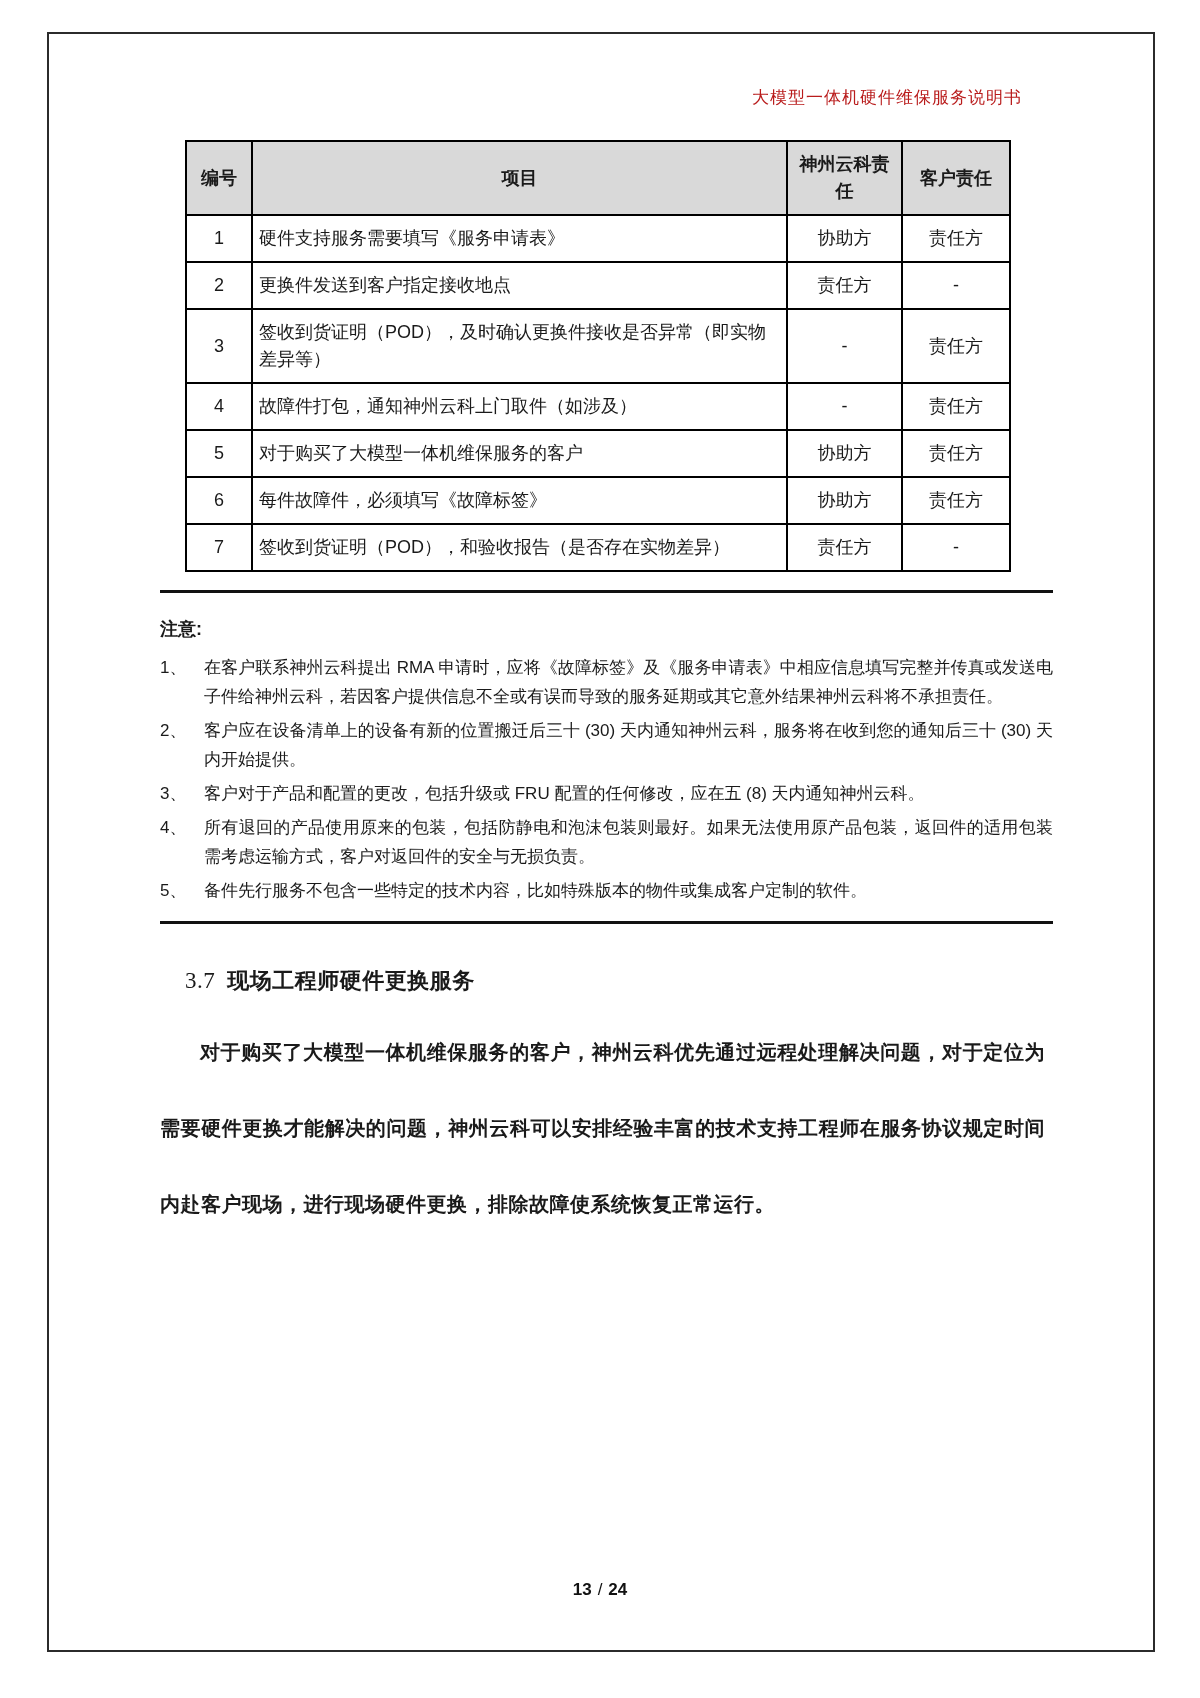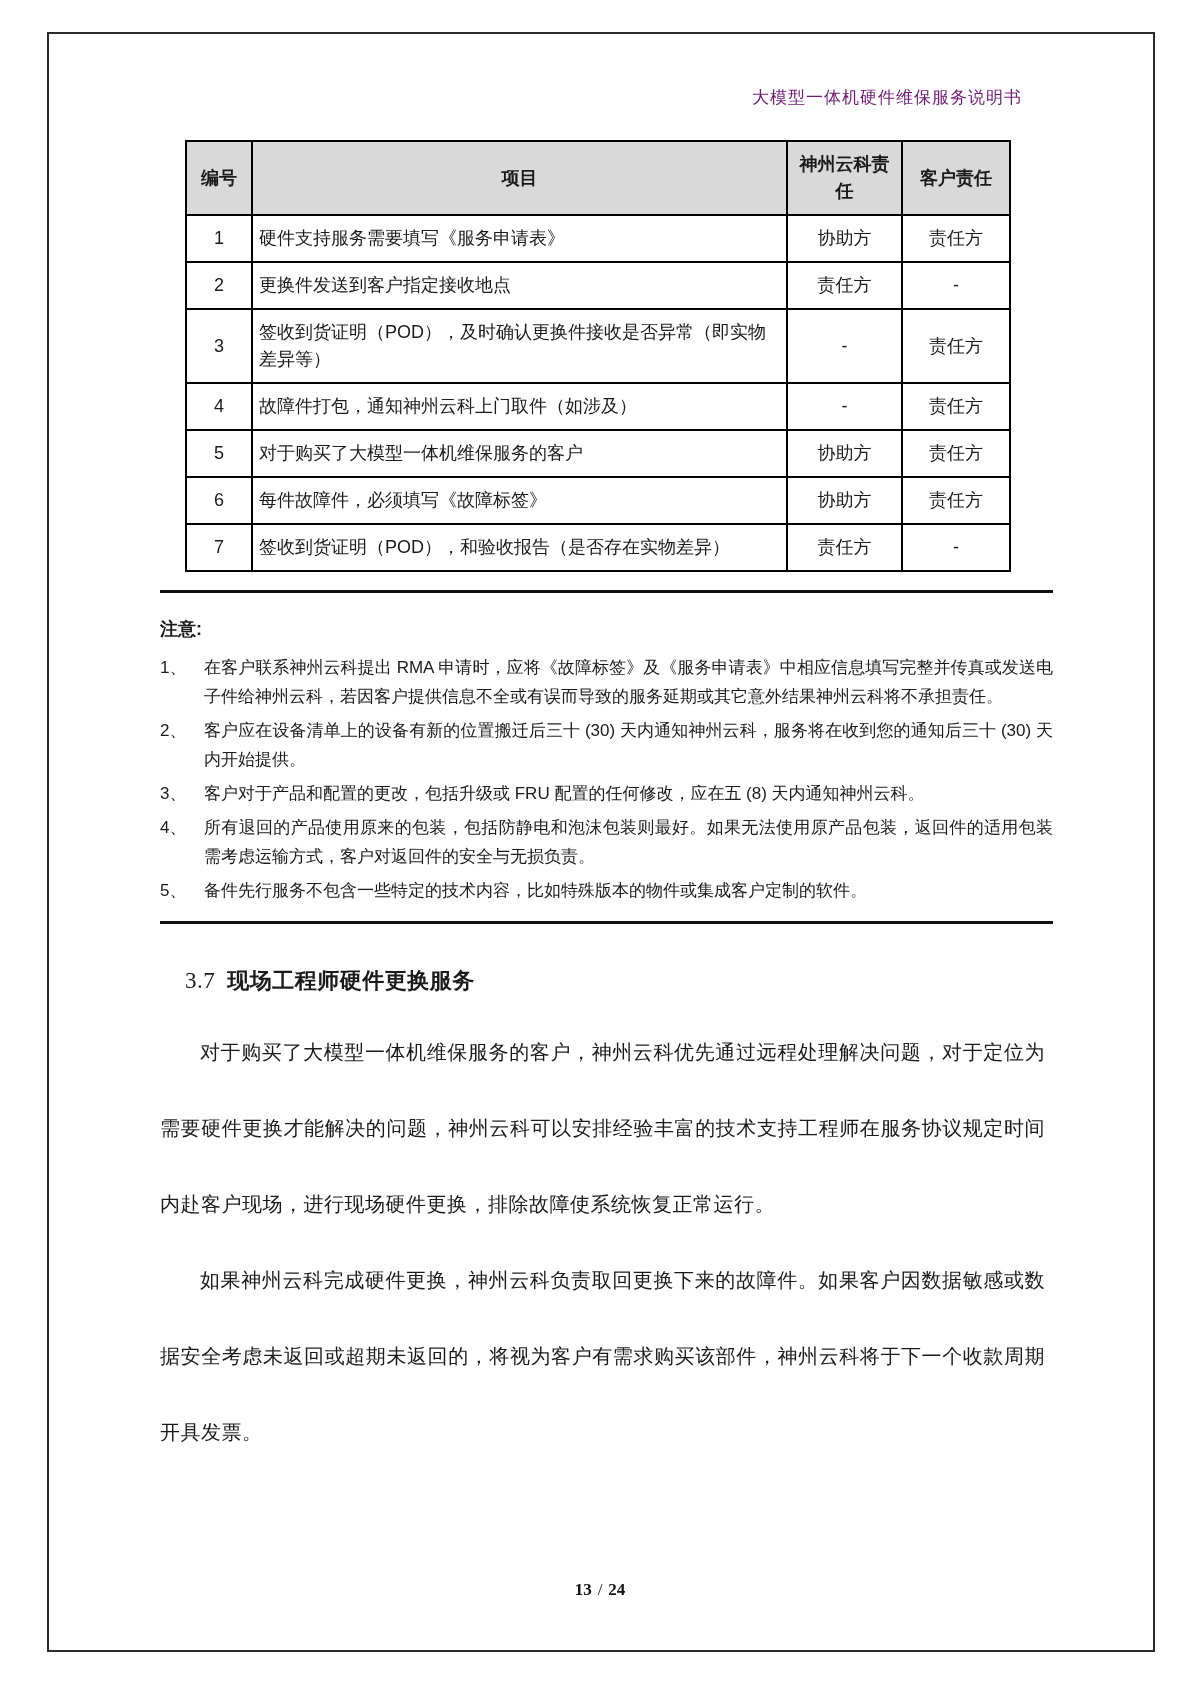--- a/index.html
+++ b/index.html
@@ -7,21 +7,21 @@
     width:1200px;height:1698px;position:relative;background:#ffffff;
     font-family:"Liberation Sans","DejaVu Sans",sans-serif;color:#1a1a1a;
     -webkit-font-smoothing:antialiased;
   }
   .border-box{
     position:absolute;left:47px;top:32px;width:1104px;height:1616px;
     border:2px solid #2b2b2b;pointer-events:none;
   }
   .header-title{
     position:absolute;top:86px;left:0;width:1022px;text-align:right;
-    font-family:"Liberation Serif","DejaVu Serif",serif;font-size:17px;color:#701a75;
+    font-family:"Liberation Serif","DejaVu Serif",serif;font-size:17px;color:#b91c1c;
     letter-spacing:1px;
   }
   .content{position:absolute;left:160px;top:140px;width:893px;}
   .intro{font-size:19px;margin:0 0 34px 45px;letter-spacing:0.5px;}
   table.resp{
     border-collapse:collapse;margin-left:25px;width:824px;table-layout:fixed;
   }
   table.resp th,table.resp td{
     border:2px solid #000;font-size:18px;vertical-align:middle;
     padding:9px 6px;text-align:center;line-height:27px;
@@ -35,26 +35,26 @@
   .note-no{width:44px;flex:none;}
   .note-text{flex:1;text-align:justify;}
   .rule2{margin-top:16px;}
   .section-heading{margin:42px 0 0 25px;font-size:22px;font-weight:bold;letter-spacing:0.5px;}
   .section-number{
     font-family:"Liberation Serif","DejaVu Serif",serif;font-weight:normal;
     font-size:23px;margin-right:12px;
   }
   .para{
     font-size:20px;line-height:76px;text-indent:2em;text-align:justify;
-    margin:18px 8px 0 0;letter-spacing:0.5px;
+    margin:18px 8px 0 0;letter-spacing:0.5px;font-weight:bold;
   }
   .para + .para{margin-top:0;}
   .footer{
     position:absolute;top:1580px;left:0;width:1200px;text-align:center;
-    font-family:Liberation Serif, serif;font-size:17px;color:#111;
+    font-family:Liberation Sans, sans-serif;font-size:17px;color:#111;
   }
   .footer .num{font-weight:bold;}
   .footer .sep{font-weight:normal;padding:0 6px;}
 </style>
 </head>
 <body>
 
 <div class="border-box"></div>
 
 <div class="header-title">大模型一体机硬件维保服务说明书</div>
@@ -162,19 +162,18 @@
       </div>
     </div>
 
   <hr class="rule rule2">
 
   <h2 class="section-heading">
     <span class="section-number">3.7</span><span>现场工程师硬件更换服务</span>
   </h2>
 
   <p class="para">对于购买了大模型一体机维保服务的客户，神州云科优先通过远程处理解决问题，对于定位为需要硬件更换才能解决的问题，神州云科可以安排经验丰富的技术支持工程师在服务协议规定时间内赴客户现场，进行现场硬件更换，排除故障使系统恢复正常运行。</p>
-  <p class="para">如果神州云科完成硬件更换，神州云科负责取回更换下来的故障件。如果客户因数据敏感或数据安全考虑未返回或超期未返回的，将视为客户有需求购买该部件，神州云科将于下一个收款周期开具发票。</p>
 
 </div>
 
 <div class="footer">
   <span class="num">13</span><span class="sep">/</span><span class="num">24</span>
 </div>
 
 </body></html>

